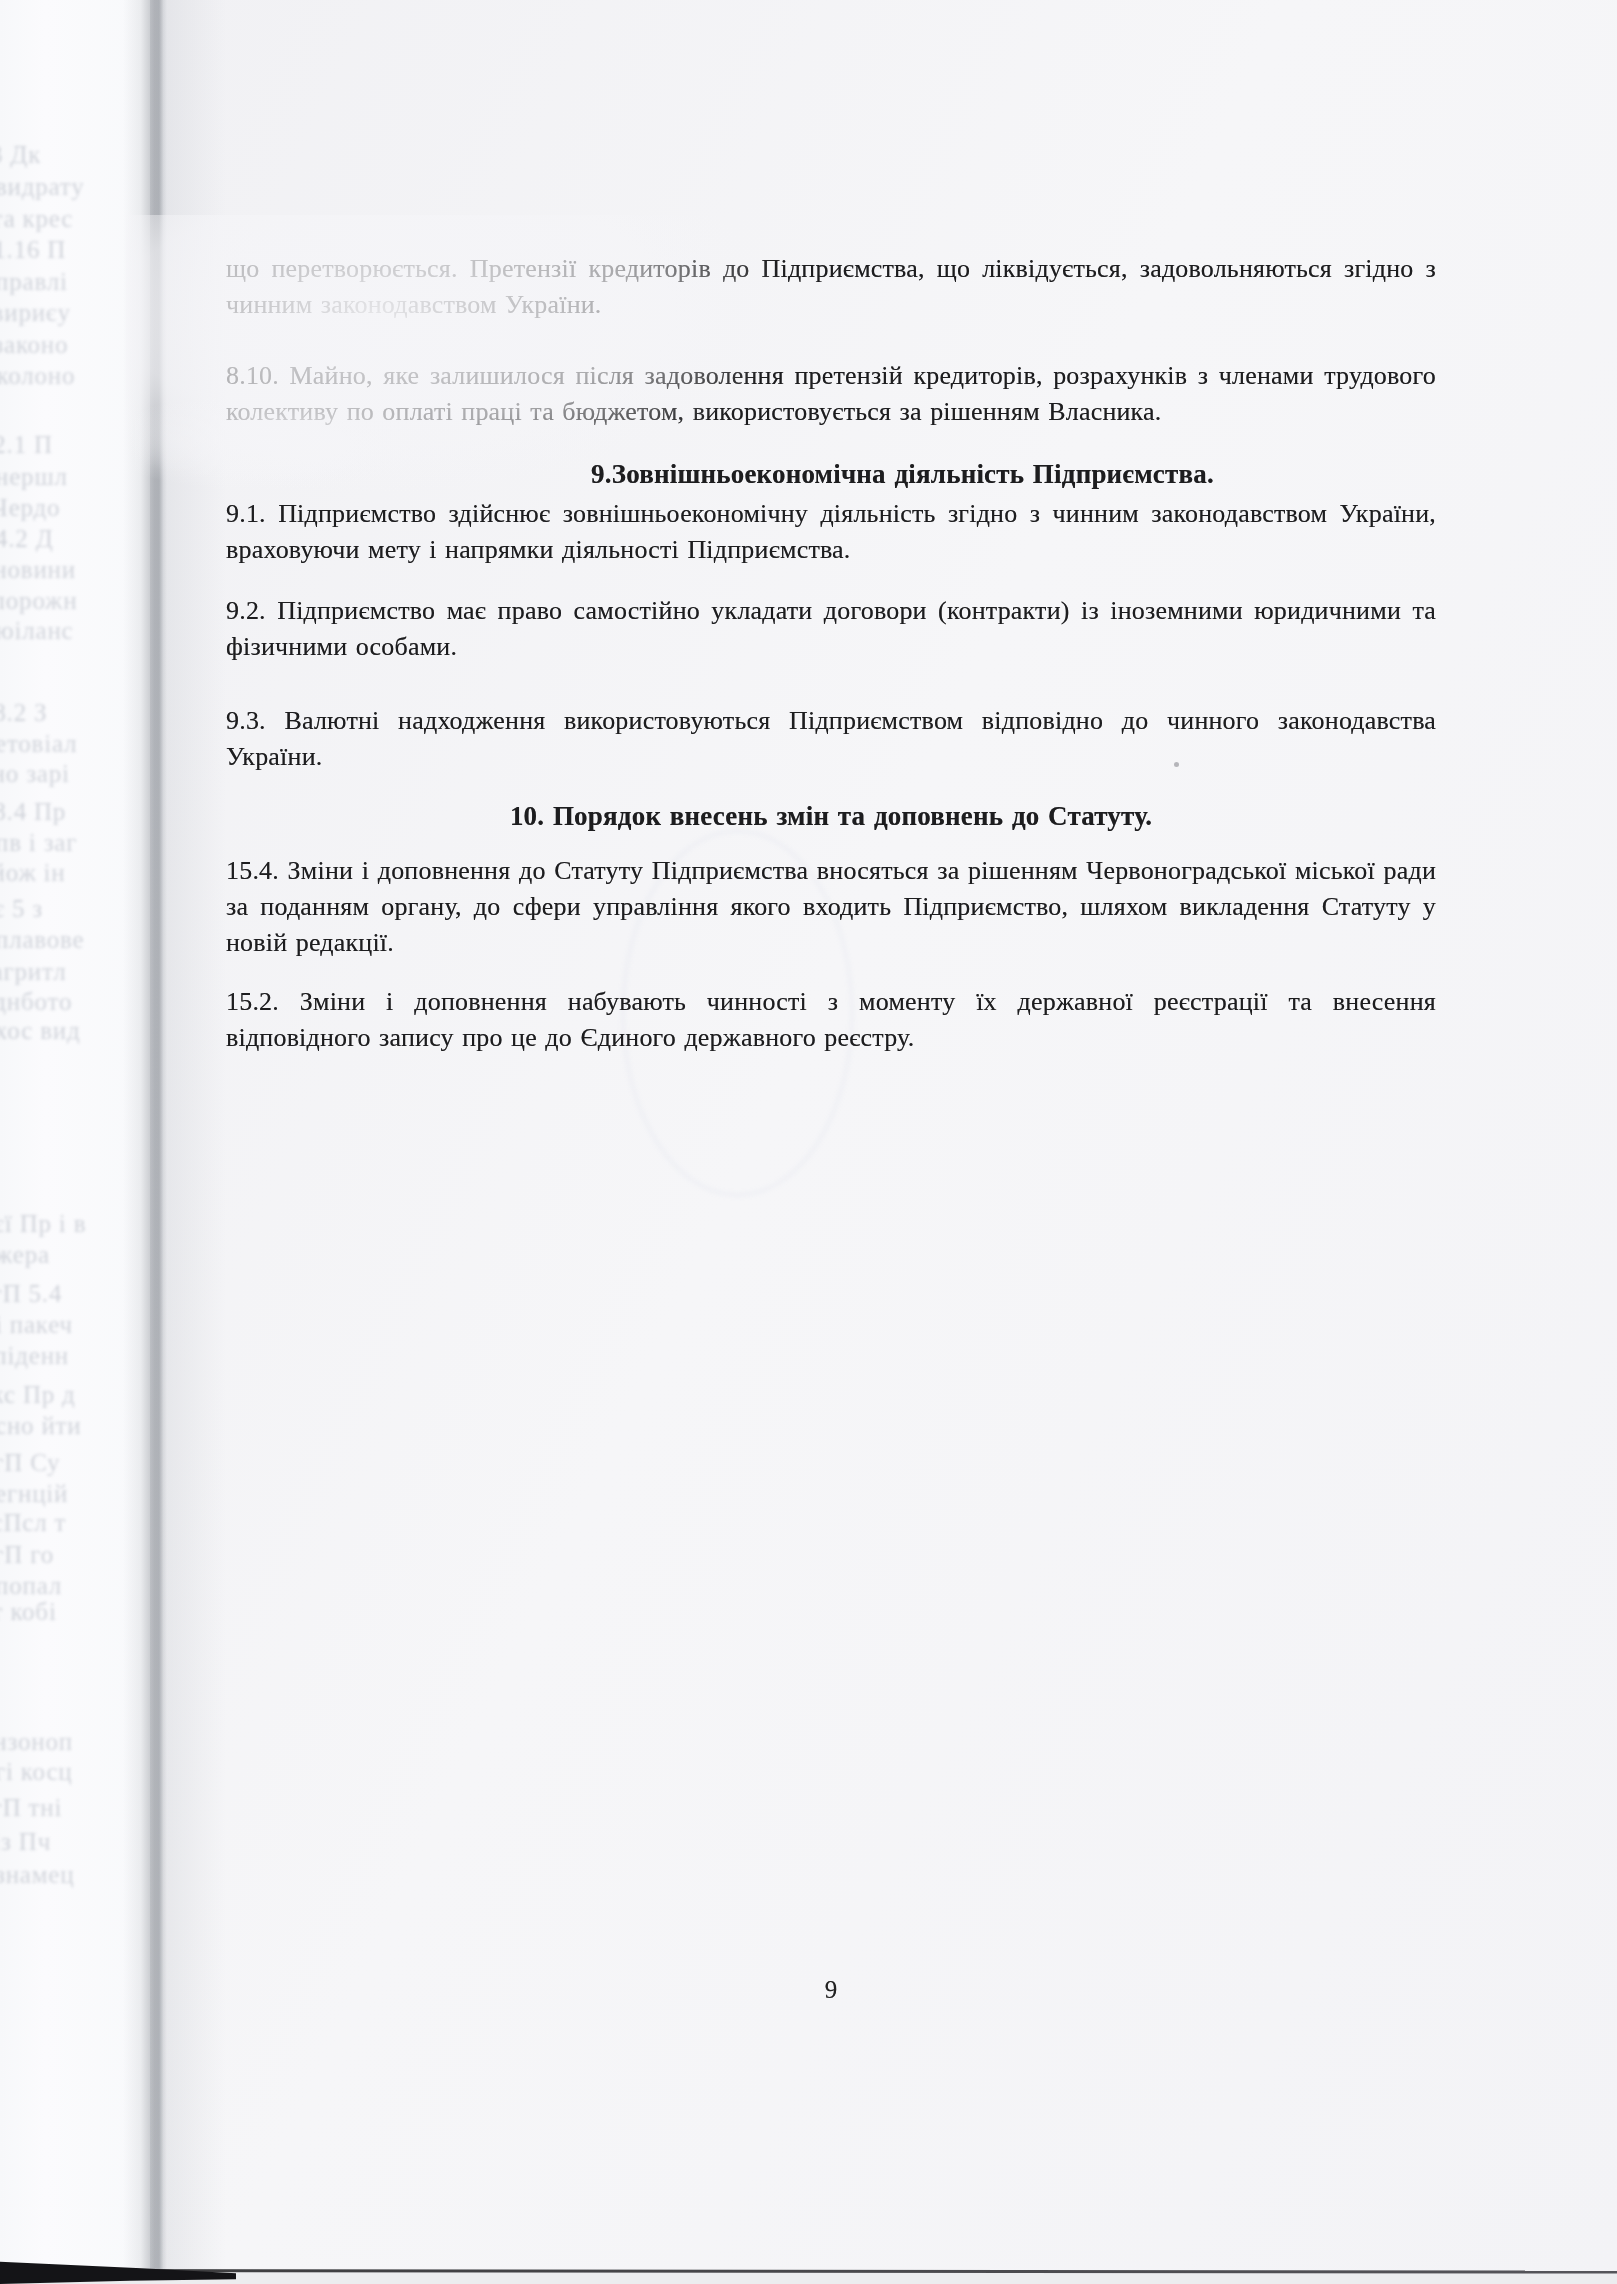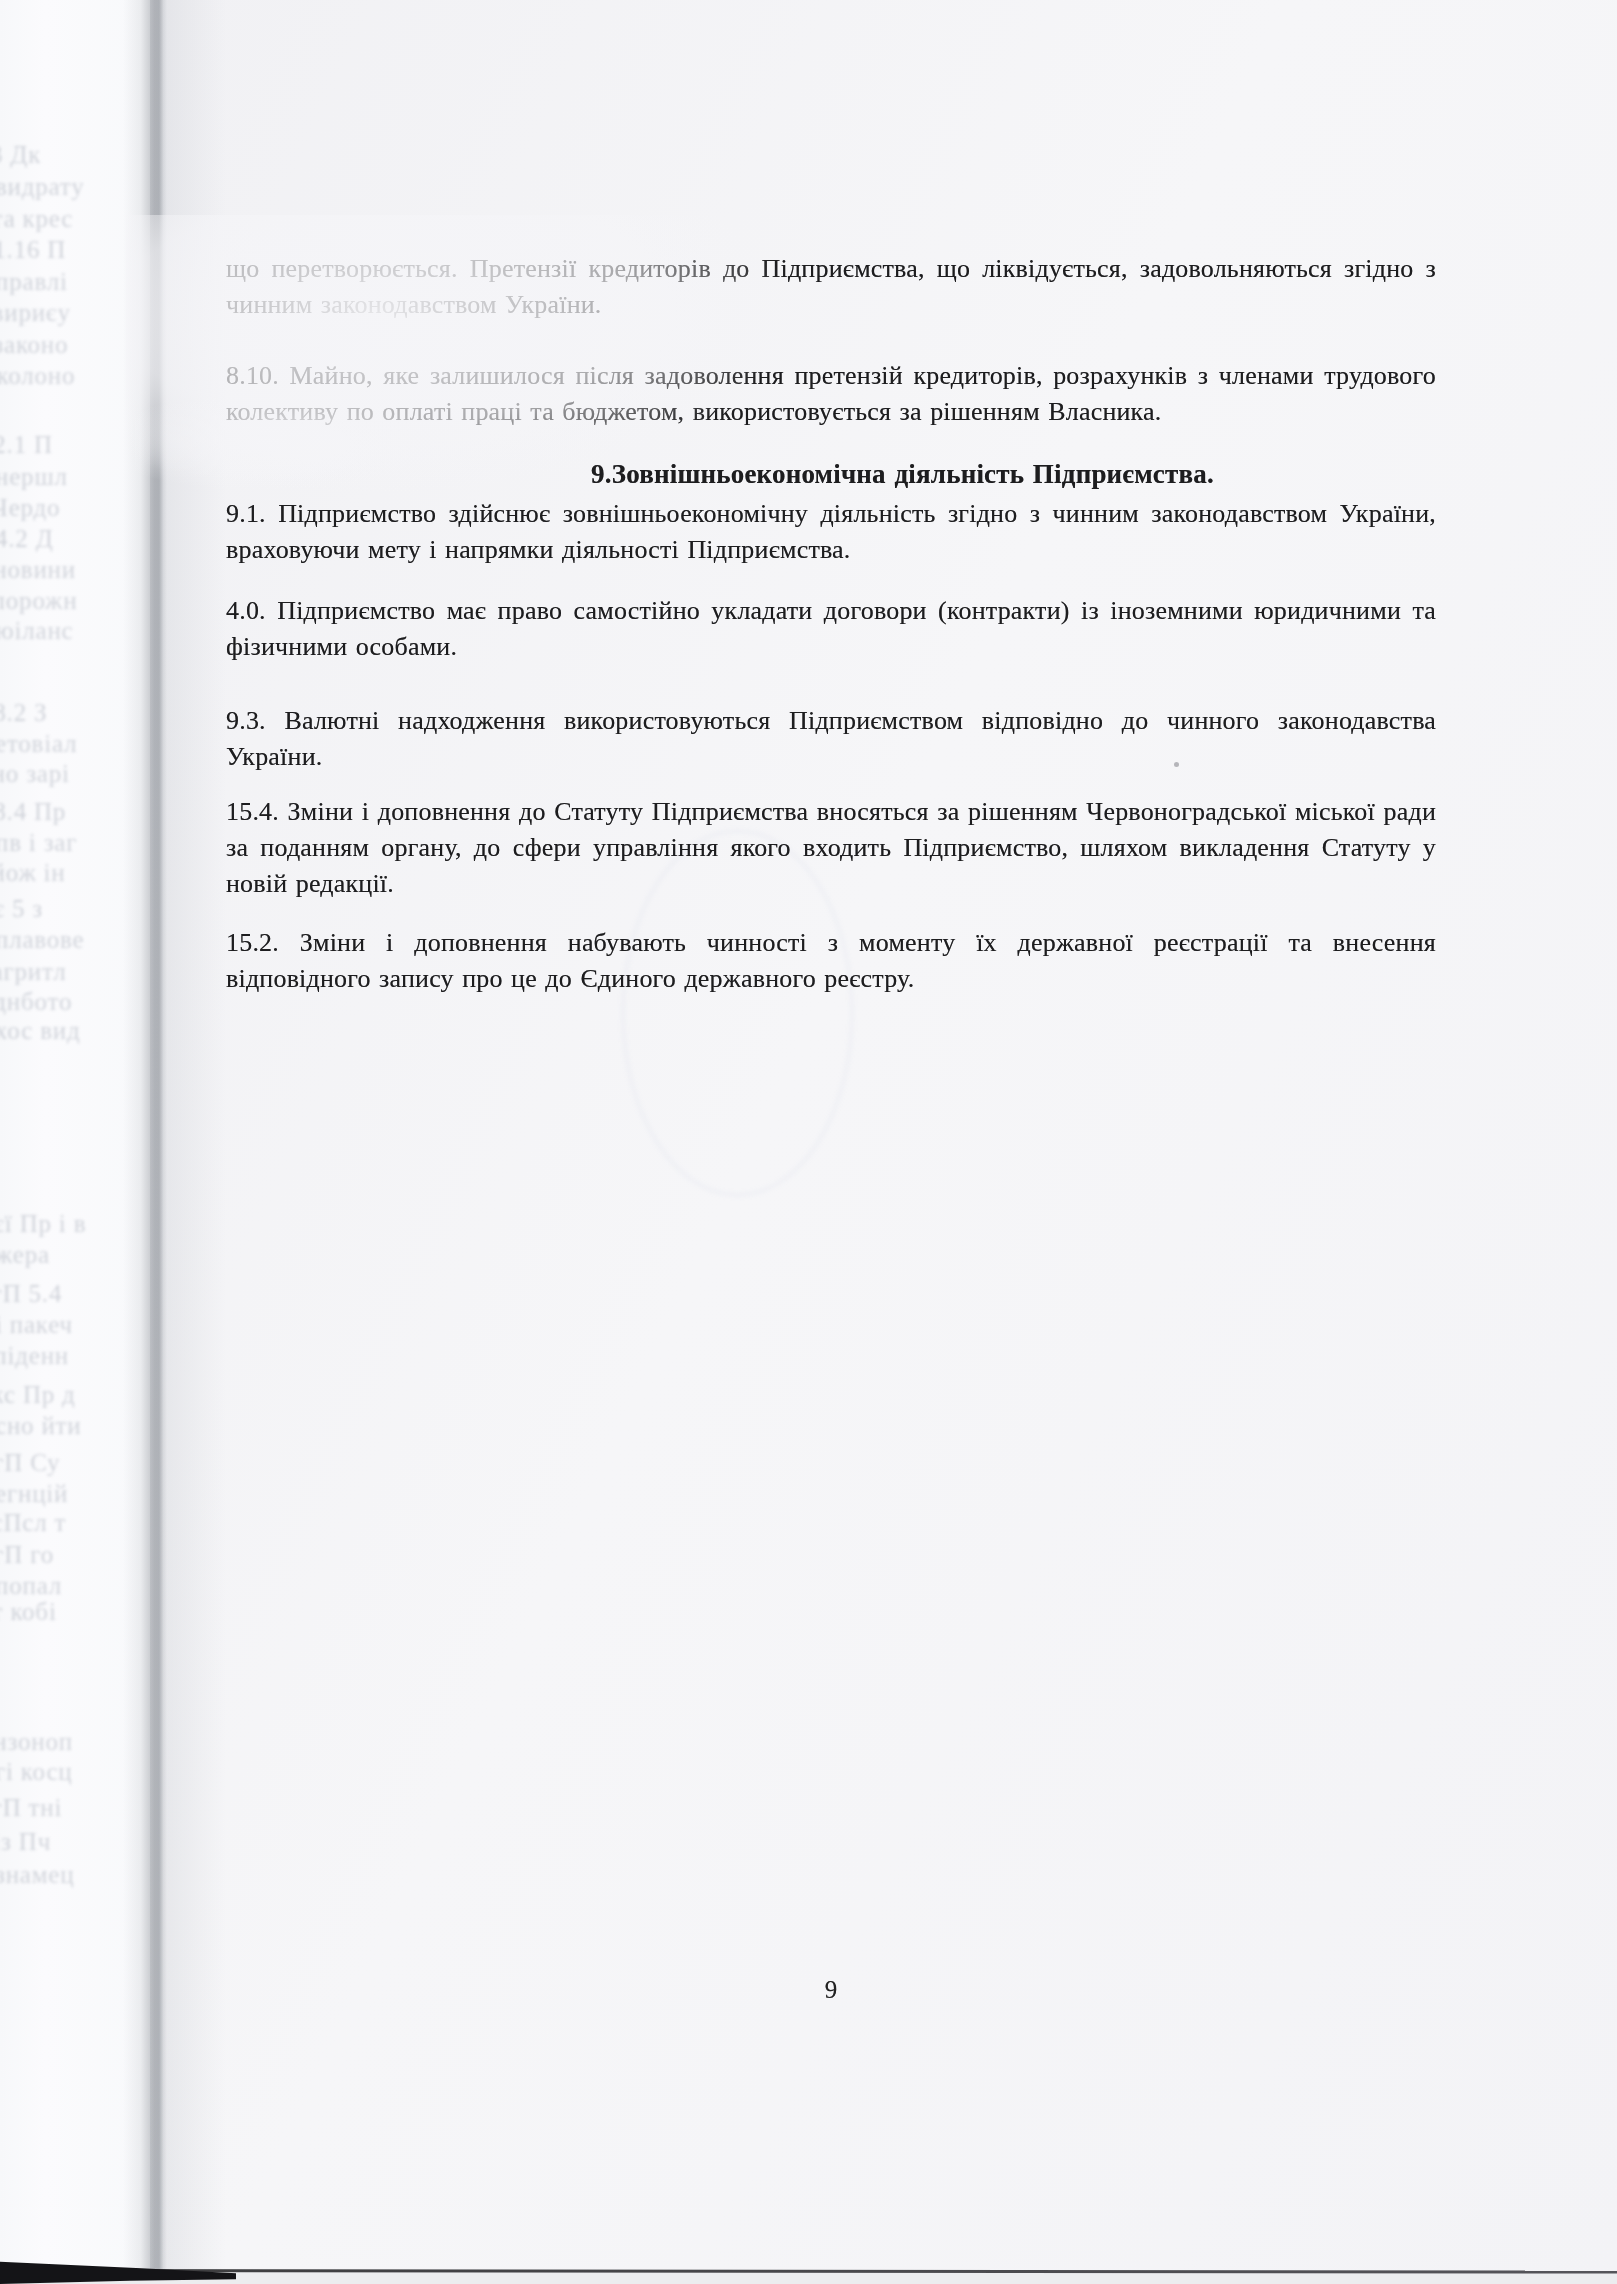--- a/index.html
+++ b/index.html
@@ -166,22 +166,23 @@
 
   <div class="page">
     <div class="page-inner-shadow"></div>
     <div class="watermark"></div>
 
     <div class="content">
       <p class="para p0">що перетворюється. Претензії кредиторів до Підприємства, що ліквідується, задовольняються згідно з чинним законодавством України.</p>
       <p class="para p1">8.10. Майно, яке залишилося після задоволення претензій кредиторів, розрахунків з членами трудового колективу по оплаті праці та бюджетом, використовується за рішенням Власника.</p>
       <p class="para h9">9.Зовнішньоекономічна діяльність Підприємства.</p>
       <p class="para p91">9.1. Підприємство здійснює зовнішньоекономічну діяльність згідно з чинним законодавством України, враховуючи мету і напрямки діяльності Підприємства.</p>
-      <p class="para p92">4.0. Підприємство має право самостійно укладати договори (контракти) із іноземними юридичними та фізичними особами.</p>
+      <p class="para p92">9.2. Підприємство має право самостійно укладати договори (контракти) із іноземними юридичними та фізичними особами.</p>
       <p class="para p93">9.3. Валютні надходження використовуються Підприємством відповідно до чинного законодавства України.</p>
+      <p class="para h10">10. Порядок внесень змін та доповнень до Статуту.</p>
       <p class="para p101">15.4. Зміни і доповнення до Статуту Підприємства вносяться за рішенням Червоноградської міської ради за поданням органу, до сфери управління якого входить Підприємство, шляхом викладення Статуту у новій редакції.</p>
       <p class="para p102">15.2. Зміни і доповнення набувають чинності з моменту їх державної реєстрації та внесення відповідного запису про це до Єдиного державного реєстру.</p>
 
       <div class="page-number">9</div>
     </div>
 
     <div class="speck-dot"></div>
   </div>
 
   <div class="fade-overlay-1"></div>

